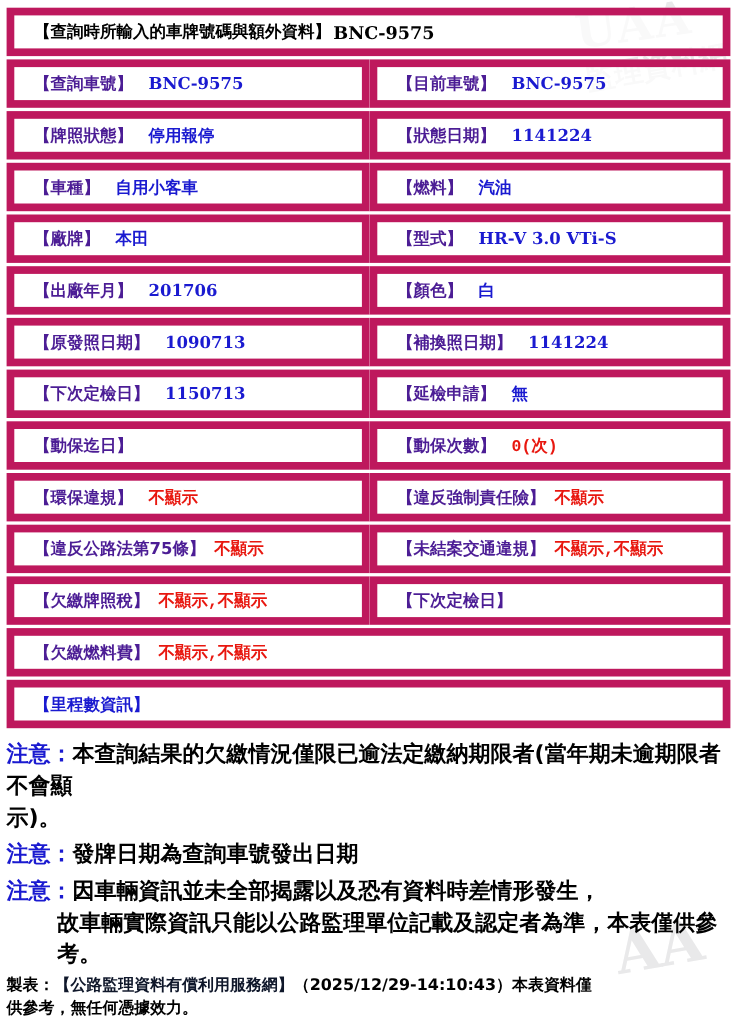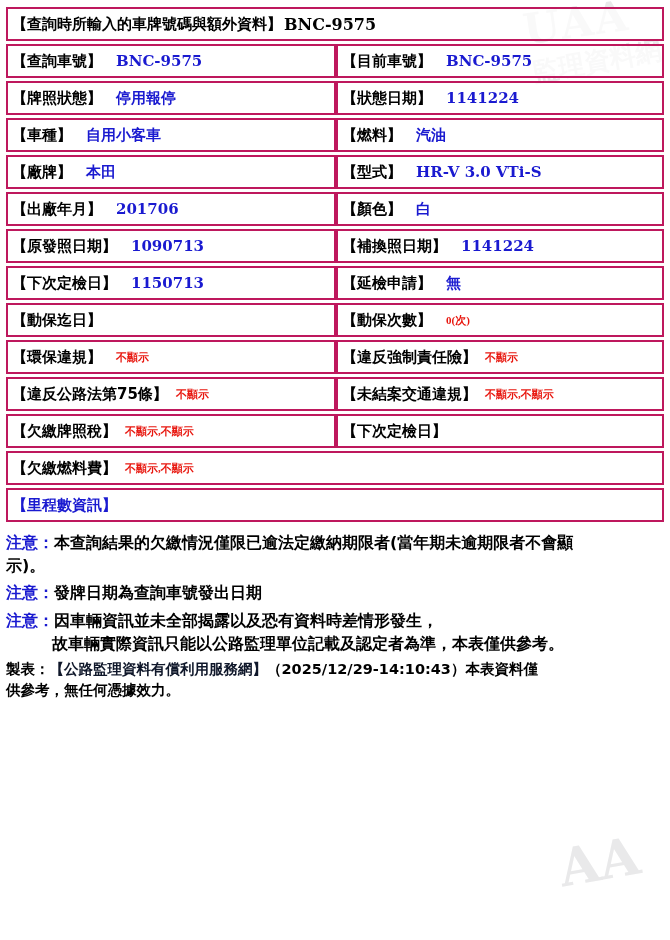--- a/index.html
+++ b/index.html
@@ -36,45 +36,45 @@
 
   table.main {
     position: relative;
     z-index: 1;
     width: 658px;
     border-collapse: separate;
     border-spacing: 0 3px;
     table-layout: fixed;
   }
   table.main td {
-    border: 2px solid #be185d;
+    border: 7px solid #be185d;
     background: rgba(255,255,255,0.72);
     height: 30px;
-    padding: 0 4px;
+    padding: 0 18px;
     font-size: 15px;
     font-weight: bold;
     vertical-align: middle;
     white-space: nowrap;
     overflow: hidden;
   }
   .lbl {
-    color: #000000;
+    color: #4c1d95;
     font-family: "DejaVu Sans", "Liberation Sans", sans-serif;
   }
   .val {
     color: #1a1ad0;
     font-family: "DejaVu Serif", "Liberation Serif", serif;
     font-weight: bold;
     font-size: 15px;
   }
   .val-red {
     color: #e8170f;
-    font-family: Liberation Serif, serif;
-    font-weight: bold;
-    font-size: 11px;
+    font-family: Liberation Mono, monospace;
+    font-weight: bold;
+    font-size: 15px;
   }
   .cell-pair {
     display: flex;
     align-items: center;
   }
   .cell-pair .lbl { flex: none; }
   .cell-pair .val, .cell-pair .val-red { margin-left: 14px; }
   .cell-pair.tight .val, .cell-pair.tight .val-red { margin-left: 8px; }
 
   .header-row td {
@@ -104,21 +104,21 @@
     color: #1a1ad0;
     font-weight: bold;
     font-size: 15px;
   }
 
   .notes {
     position: relative;
     z-index: 1;
     width: 658px;
     margin-top: 6px;
-    font-size: 16px;
+    font-size: 20px;
     font-weight: bold;
     line-height: 1.45;
   }
   .note {
     display: block;
     margin-bottom: 4px;
   }
   .note .tag {
     color: #1a1ad0;
   }

